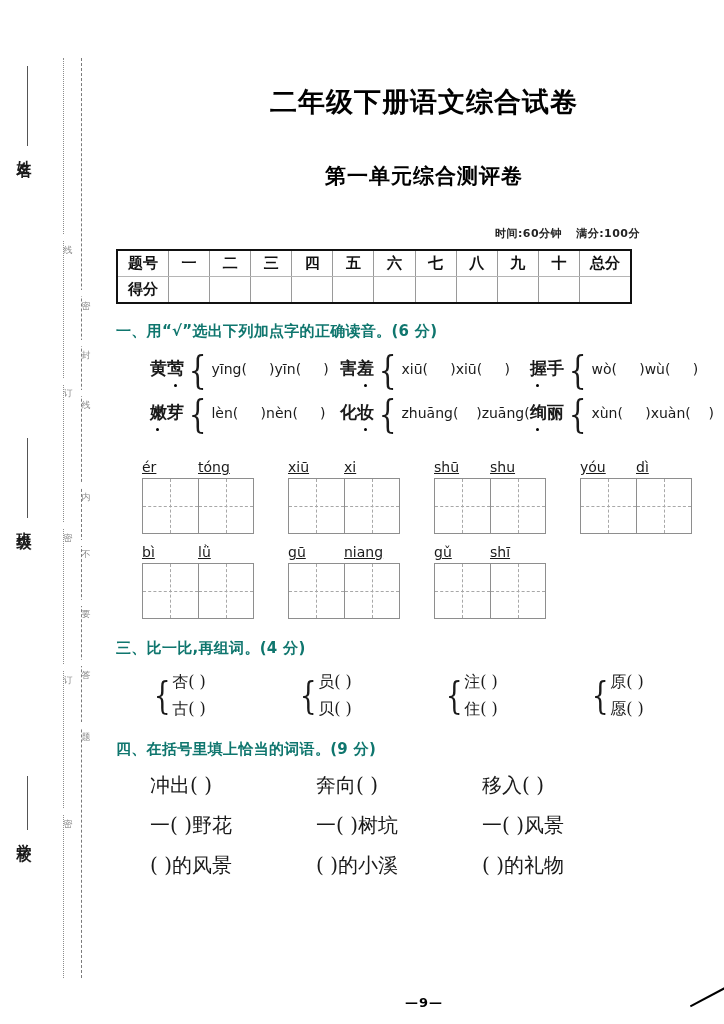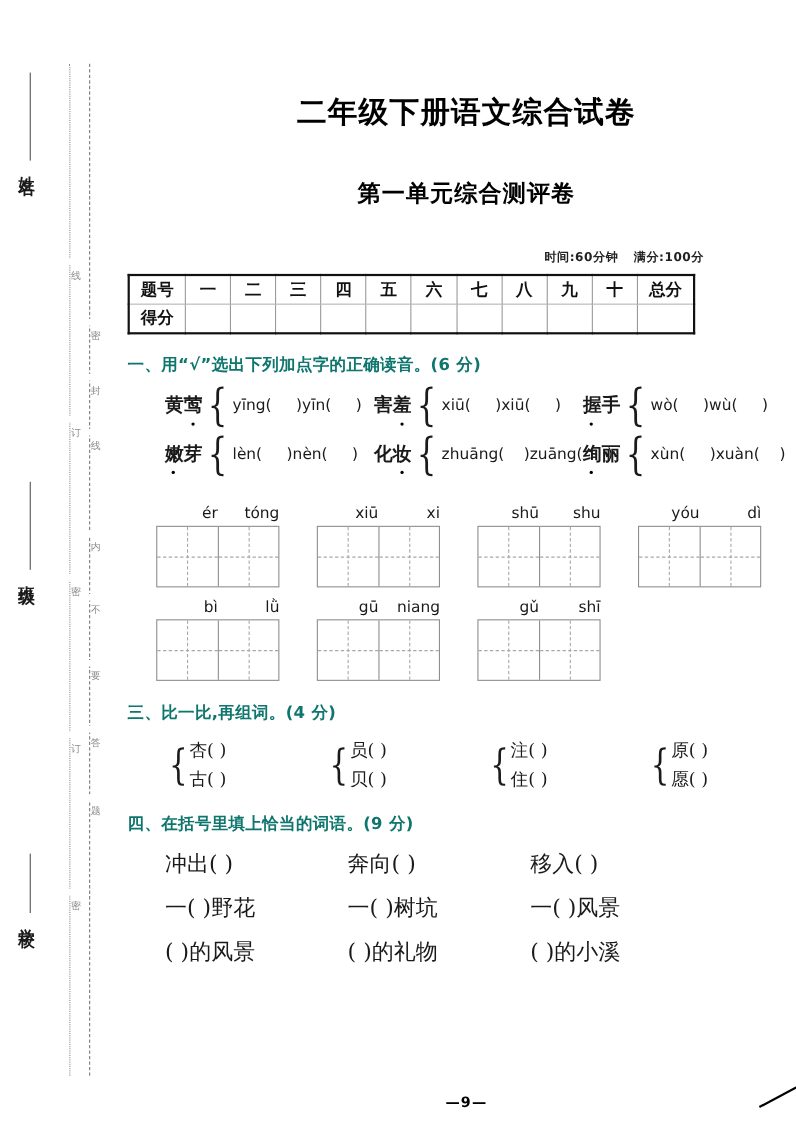--- a/index.html
+++ b/index.html
@@ -202,22 +202,23 @@
   }
   .cellgroup { margin-right: 34px; }
   .cellgroup .py {
     display: flex;
     font-size: 14px;
     font-family: "DejaVu Sans", "Liberation Sans", sans-serif;
     margin-bottom: 3px;
   }
   .cellgroup .py span {
     width: 56px;
-    text-align: right;
+    text-align: left;
     display: inline-block;
+    text-decoration: underline;
   }
   .tzg {
     display: flex;
     border: 1px solid #8e8e8e;
     width: 112px;
     height: 56px;
     box-sizing: border-box;
   }
   .tzg .cell {
     width: 56px;
@@ -570,20 +571,20 @@
       <span class="it">奔向(        )</span>
       <span class="it">移入(        )</span>
     </div>
     <div class="fr">
       <span class="it">一(     )野花</span>
       <span class="it">一(     )树坑</span>
       <span class="it">一(     )风景</span>
     </div>
     <div class="fr">
       <span class="it">(       )的风景</span>
+      <span class="it">(       )的小溪</span>
       <span class="it">(       )的礼物</span>
-      <span class="it">(       )的小溪</span>
     </div>
   </div>
 
   <div class="pagenum">—9—</div>
   <div class="corner-mark"></div>
 </div>
 
 </body></html>

